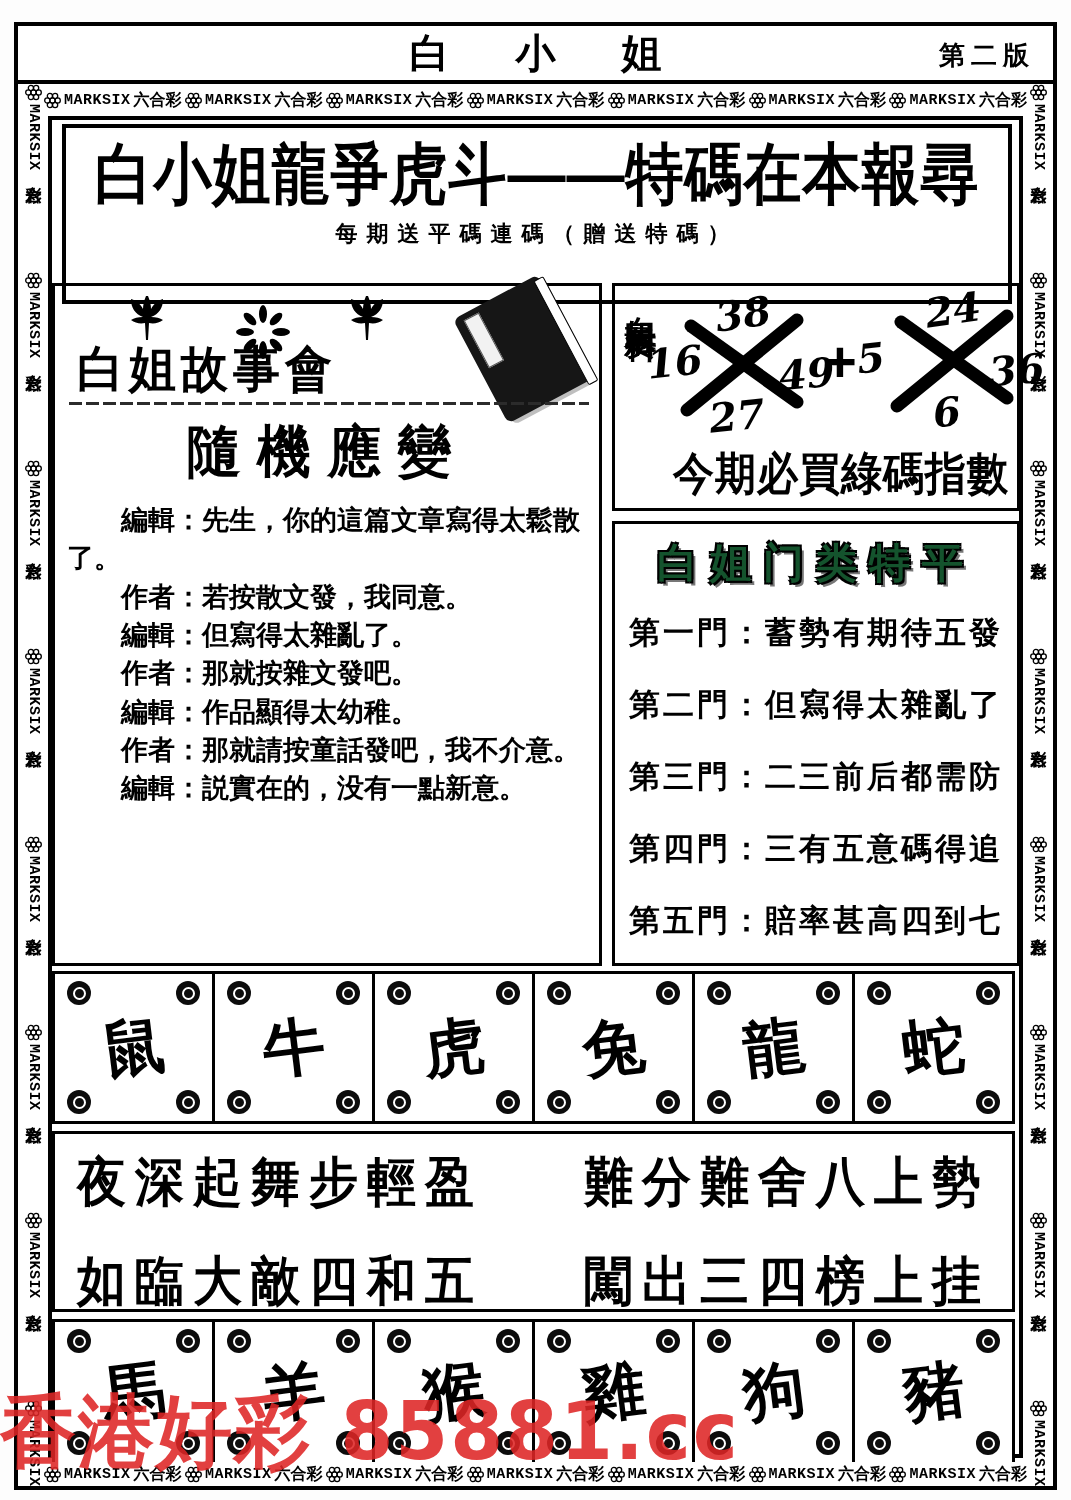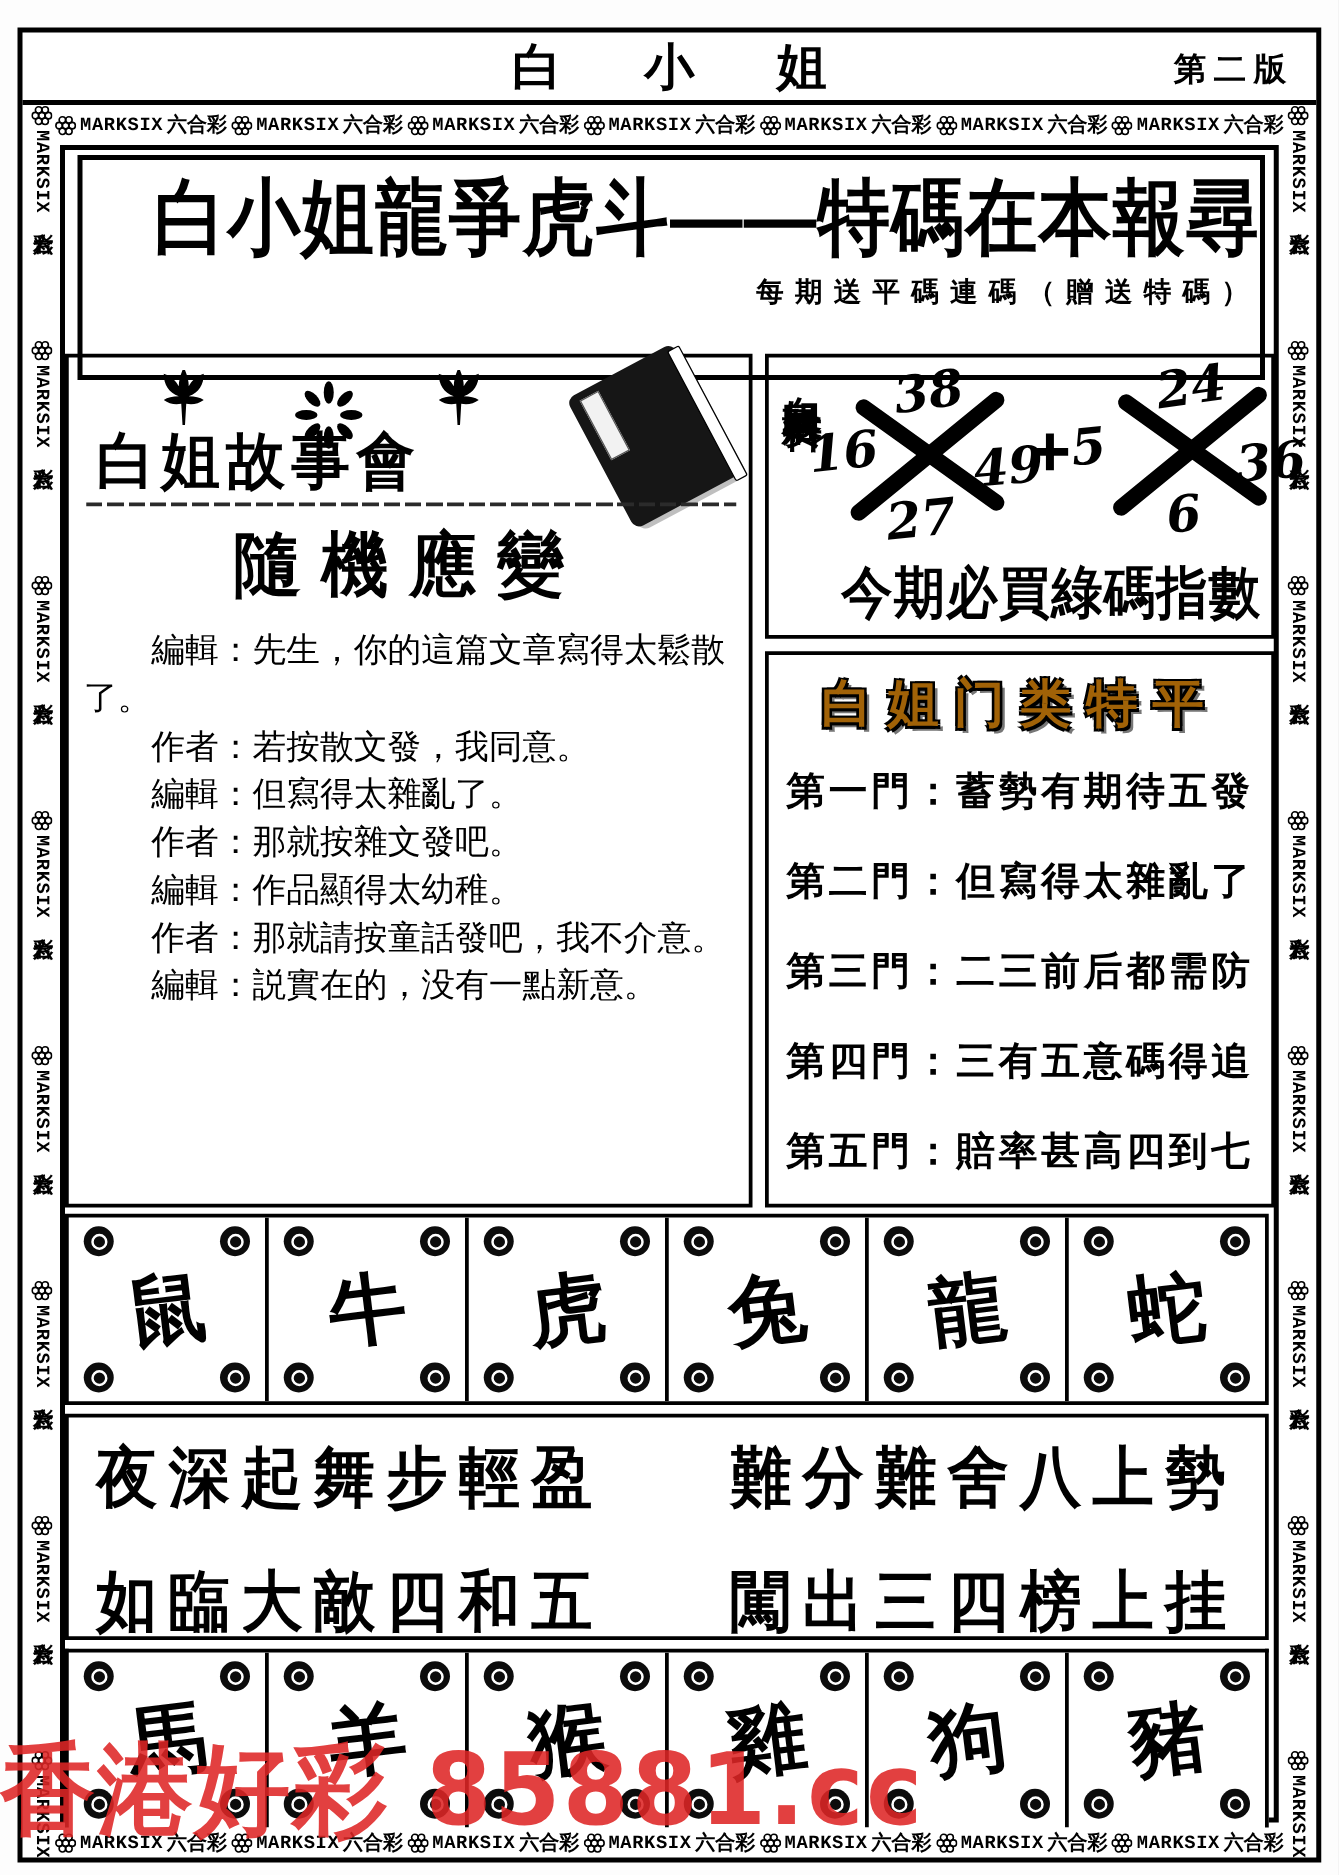--- a/index.html
+++ b/index.html
@@ -23,21 +23,21 @@
   .strip-left{left:0;top:0;bottom:0;width:30px;writing-mode:vertical-rl;flex-direction:row;}
   .strip-right{right:0;top:0;bottom:0;width:30px;writing-mode:vertical-rl;flex-direction:row;}
   .border-unit{display:inline-flex;align-items:center;gap:3px;white-space:nowrap;}
   .bu-latin{font-family:"Liberation Mono",monospace;font-size:15px;font-weight:700;letter-spacing:0.5px;}
   .bu-cjk{font-size:16px;font-weight:900;}
   .inner-frame{position:absolute;left:30px;top:32px;right:30px;bottom:32px;
                border:4px solid #000;box-sizing:border-box;}
   .content{position:relative;width:100%;height:100%;}
   
   .headline-box{position:absolute;left:10px;top:4px;width:950px;height:180px;
-                border:4px solid #000;box-sizing:border-box;text-align:right;}
+                border:4px solid #000;box-sizing:border-box;text-align:center;}
   .headline{font-size:58px;font-weight:900;letter-spacing:1px;margin-top:8px;
             font-family:"Liberation Sans",sans-serif;transform:scaleY(1.15);}
   .subhead{font-size:22px;font-weight:900;letter-spacing:9px;margin-top:5px;}
   
   .story-box{position:absolute;left:0;top:163px;width:550px;height:683px;
              border:3px solid #000;box-sizing:border-box;}
   .deco-row{position:relative;height:122px;}
   .tulip-icon{position:absolute;top:6px;}
   .tulip-1{left:72px;} .tulip-2{left:292px;}
   .blossom-icon{position:absolute;left:178px;top:16px;}
@@ -46,21 +46,21 @@
   .book{position:absolute;right:28px;top:4px;width:96px;height:118px;background:#161616;
         border-radius:7px;transform:rotate(-28deg);box-shadow:4px 4px 0 rgba(0,0,0,.25);}
   .book-pages{position:absolute;right:-4px;top:4px;bottom:-4px;width:9px;background:#fff;
               border:1px solid #000;border-radius:2px;}
   .book-label{position:absolute;left:9px;top:6px;width:15px;height:52px;background:#f2f2f2;
               border:1px solid #555;}
   .title-rule{position:absolute;left:14px;right:10px;top:116px;height:3px;
               background:repeating-linear-gradient(90deg,#2b2b2b 0 13px,transparent 13px 17px);}
   .story-title{text-align:center;font-size:54px;font-weight:900;letter-spacing:16px;
                margin:8px 0 10px 0;transform:scaleY(1.05);}
-  .story-text{padding:2px 12px 0 12px;font-size:27px;line-height:1.42;font-weight:400;}
+  .story-text{padding:2px 12px 0 12px;font-size:27px;line-height:1.42;font-weight:700;}
   .story-text p{margin:0;text-indent:2em;}
   
   .tips-box{position:absolute;left:560px;top:163px;width:408px;height:228px;
             border:3px solid #000;box-sizing:border-box;}
   .side-label{position:absolute;left:6px;top:8px;writing-mode:vertical-rl;
               font-size:29px;font-weight:900;letter-spacing:3px;transform:scaleX(1.1);}
   .numbers-area{position:absolute;left:52px;top:4px;right:4px;height:152px;
                 font-family:"DejaVu Serif",serif;font-style:italic;font-weight:700;}
   .cross{position:absolute;width:140px;height:130px;}
   .cross-left{left:6px;top:8px;} .cross-right{left:216px;top:4px;}
@@ -71,21 +71,21 @@
   .cn-right{right:-22px;top:56px;transform:rotate(-5deg);}
   .cn-bottom{left:46%;bottom:-8px;transform:translateX(-50%) rotate(-6deg);}
   .plus-sign{position:absolute;left:156px;top:38px;font-size:58px;font-weight:900;
              font-style:normal;font-family:"Liberation Sans",sans-serif;}
   .tips-slogan{position:absolute;left:52px;right:2px;bottom:6px;text-align:center;
                font-size:41px;font-weight:900;letter-spacing:1px;transform:scaleY(1.1);}
   
   .gates-box{position:absolute;left:560px;top:401px;width:408px;height:445px;
              border:3px solid #000;box-sizing:border-box;overflow:visible;}
   .gates-title{text-align:center;margin-top:12px;font-size:41px;font-weight:900;letter-spacing:12px;
-               color:#a16207;text-shadow:-2px -2px 0 #000,2px -2px 0 #000,-2px 2px 0 #000,
+               color:#14532d;text-shadow:-2px -2px 0 #000,2px -2px 0 #000,-2px 2px 0 #000,
                2px 2px 0 #000,4px 4px 0 #777;}
   .gate-row{position:absolute;left:14px;white-space:nowrap;font-family:"DejaVu Serif",serif;
             font-size:31px;font-weight:700;letter-spacing:3px;}
   .gate-row-0{top:88px;} .gate-row-1{top:160px;} .gate-row-2{top:232px;}
   .gate-row-3{top:304px;} .gate-row-4{top:376px;}
   
   .zodiac-row{position:absolute;left:0;width:963px;display:flex;border:3px solid #000;
               box-sizing:border-box;background:#fff;overflow:hidden;}
   .zodiac-row-top{top:851px;height:153px;}
   .zodiac-row-bottom{top:1199px;height:143px;border-bottom:none;}

